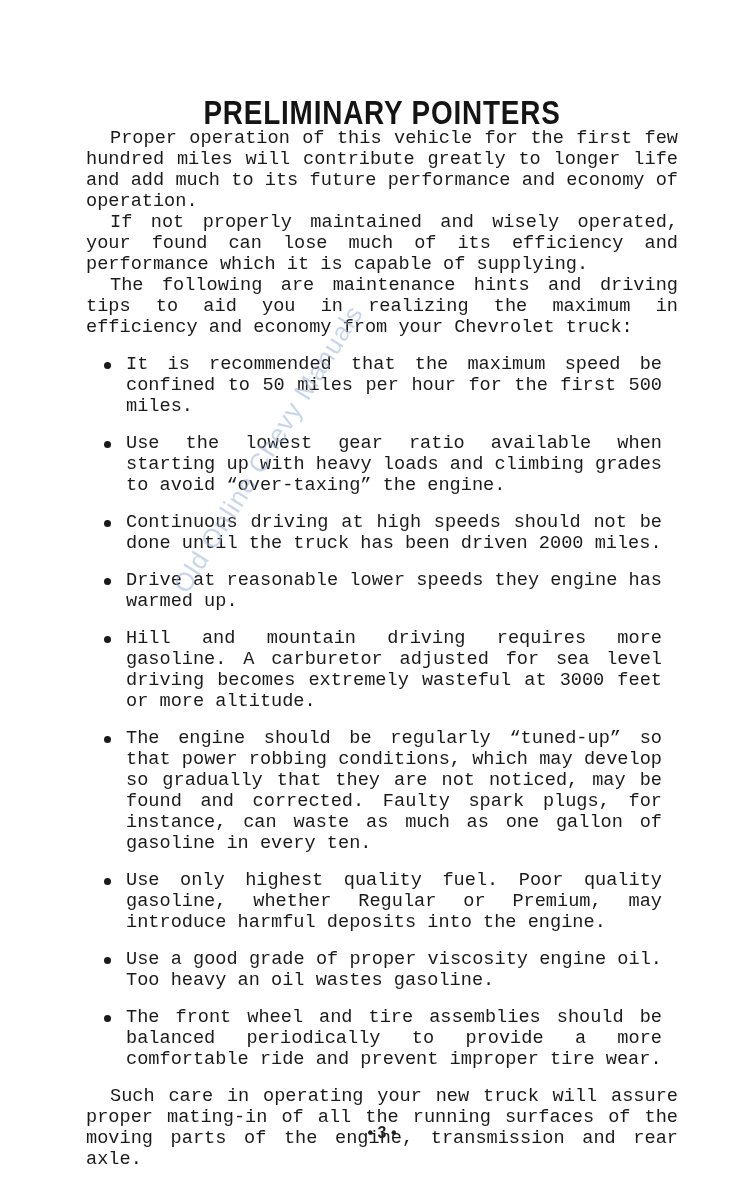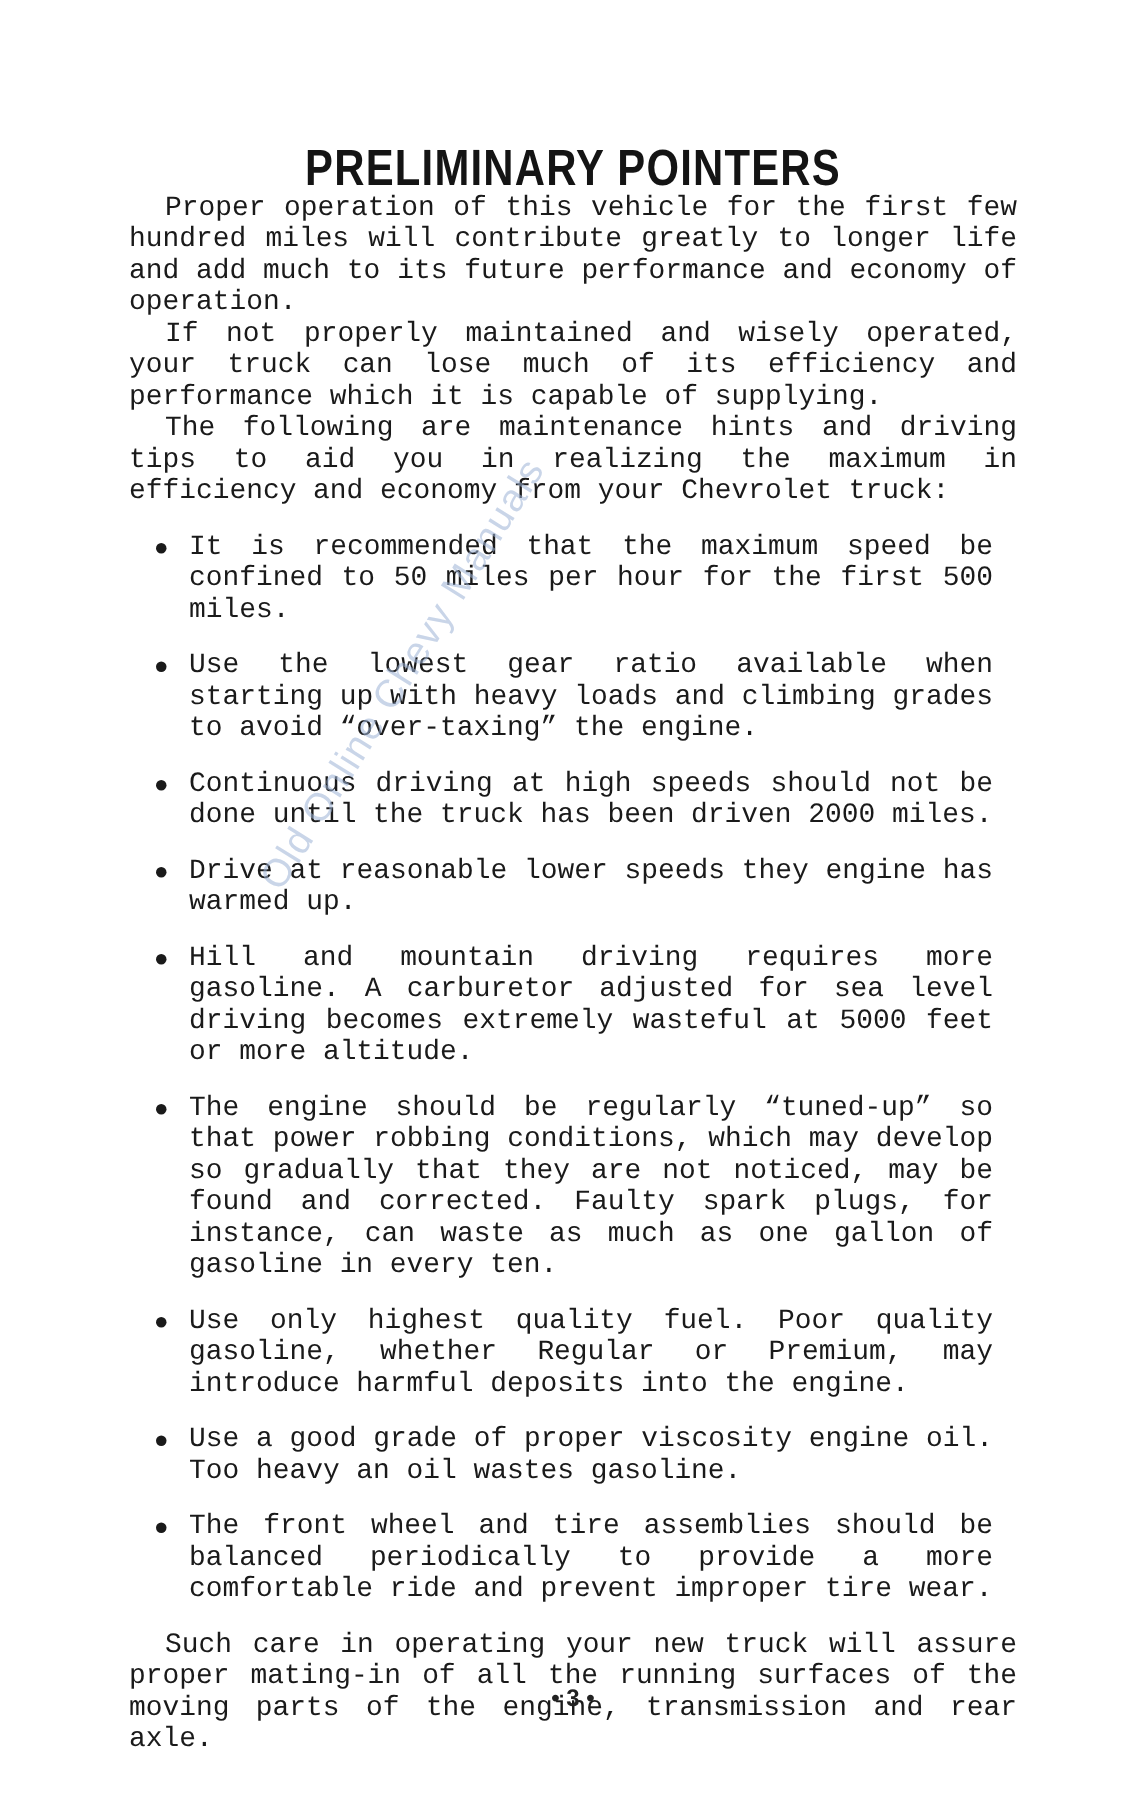--- a/index.html
+++ b/index.html
@@ -96,29 +96,29 @@
     }
   </style>
 </head>
 <body>
 
 <div class="page">
   <h1 class="title">PRELIMINARY POINTERS</h1>
 
   <div class="body-text">
     <p class="para first">Proper operation of this vehicle for the first few hundred miles will contribute greatly to longer life and add much to its future performance and economy of operation.</p>
-    <p class="para">If not properly maintained and wisely operated, your truck can lose much of its efficiency and performance which it is capable of supplying.</p>
+    <p class="para">If not properly maintained and wisely operated, your found can lose much of its efficiency and performance which it is capable of supplying.</p>
     <p class="para">The following are maintenance hints and driving tips to aid you in realizing the maximum in efficiency and economy from your Chevrolet truck:</p>
 
     <ul class="tips">
       <li><span class="bullet"></span><span>It is recommended that the maximum speed be confined to 50 miles per hour for the first 500 miles.</span></li>
       <li><span class="bullet"></span><span>Use the lowest gear ratio available when starting up with heavy loads and climbing grades to avoid “over-taxing” the engine.</span></li>
       <li><span class="bullet"></span><span>Continuous driving at high speeds should not be done until the truck has been driven 2000 miles.</span></li>
       <li><span class="bullet"></span><span>Drive at reasonable lower speeds they engine has warmed up.</span></li>
-      <li><span class="bullet"></span><span>Hill and mountain driving requires more gasoline. A carburetor adjusted for sea level driving becomes extremely wasteful at 5000 feet or more altitude.</span></li>
+      <li><span class="bullet"></span><span>Hill and mountain driving requires more gasoline. A carburetor adjusted for sea level driving becomes extremely wasteful at 3000 feet or more altitude.</span></li>
       <li><span class="bullet"></span><span>The engine should be regularly “tuned-up” so that power robbing conditions, which may develop so gradually that they are not noticed, may be found and corrected. Faulty spark plugs, for instance, can waste as much as one gallon of gasoline in every ten.</span></li>
       <li><span class="bullet"></span><span>Use only highest quality fuel. Poor quality gasoline, whether Regular or Premium, may introduce harmful deposits into the engine.</span></li>
       <li><span class="bullet"></span><span>Use a good grade of proper viscosity engine oil. Too heavy an oil wastes gasoline.</span></li>
       <li><span class="bullet"></span><span>The front wheel and tire assemblies should be balanced periodically to provide a more comfortable ride and prevent improper tire wear.</span></li>
     </ul>
 
     <p class="para">Such care in operating your new truck will assure proper mating-in of all the running surfaces of the moving parts of the engine, transmission and rear axle.</p>
   </div>
 
   <div class="page-number">• 3 •</div>

